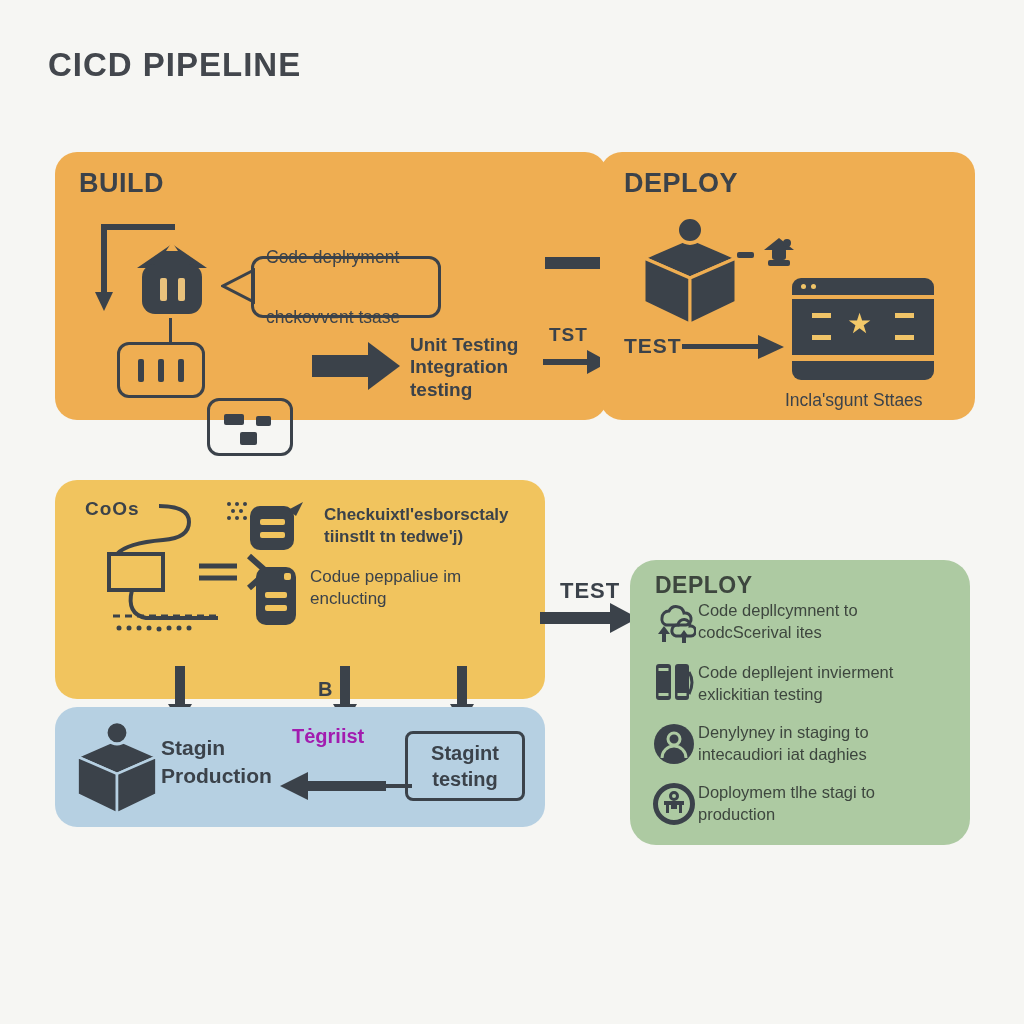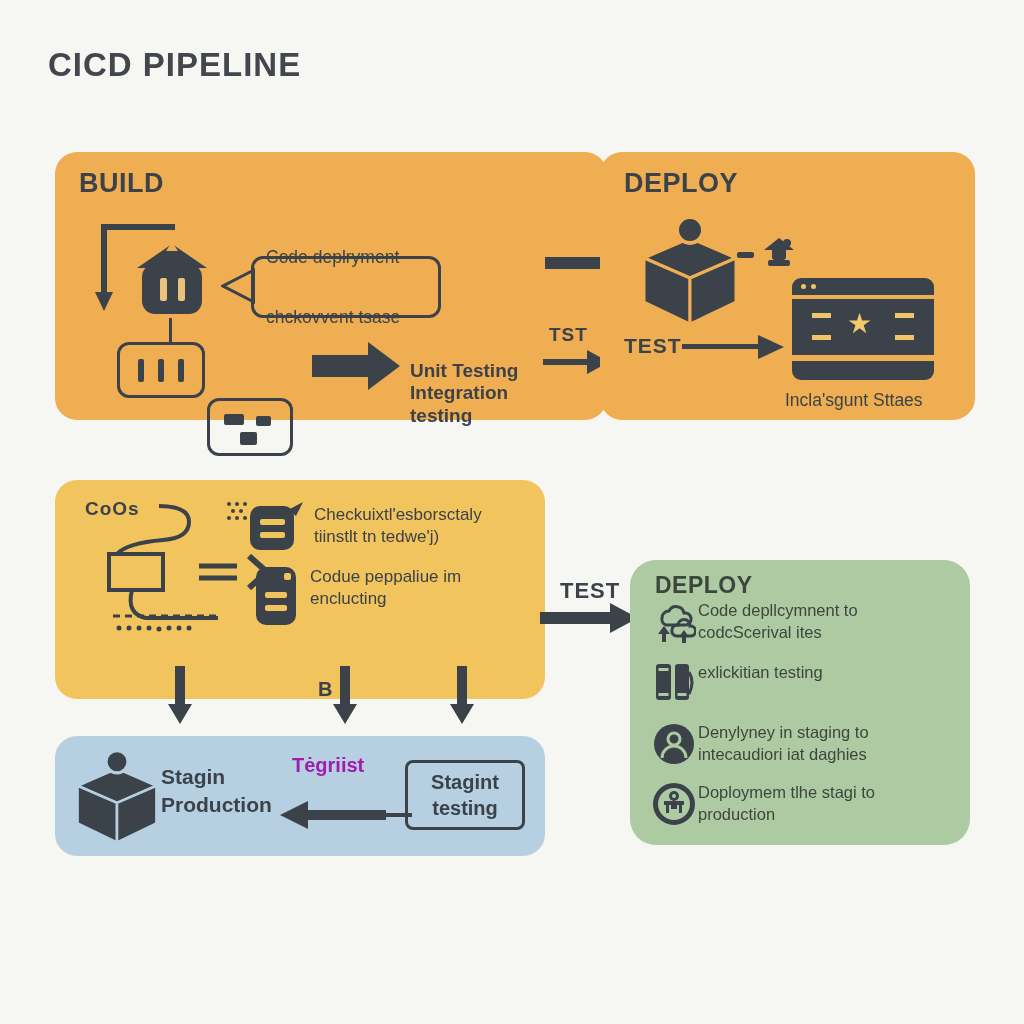--- a/index.html
+++ b/index.html
@@ -12,21 +12,21 @@
   .box-yellow { background:#f1c45e; }
   .box-green  { background:#adcaa2; border-radius:26px; }
   .box-blue   { background:#b6d0e2; }
   .box-header { font-size:27px; font-weight:700; color:#3b424a; letter-spacing:0.5px; }
   .dark { background:#3b424a; }
   .bubble {
     border:3px solid #3b424a; border-radius:12px; background:transparent;
     display:flex; flex-direction:column; justify-content:center; padding:4px 12px;
     font-size:17.5px; line-height:1.28; color:#3b424a; font-weight:500;gap:38px;
   }
-  .result-text { font-size:19px; font-weight:700; line-height:1.18; color:#3b424a;margin-top:26px; }
+  .result-text { font-size:19px; font-weight:700; line-height:1.18; color:#3b424a; }
   .test-label { font-size:21px; font-weight:700; color:#3b424a; letter-spacing:1px; }
   .tst-label  { font-size:19px; font-weight:700; color:#3b424a; letter-spacing:1px; }
   .caption    { font-size:17.5px; font-weight:500; color:#3b424a; }
   .tile { border:3px solid #3b424a; border-radius:12px; background:transparent; position:relative; }
   .pipe-item-text { font-size:17px; font-weight:500; line-height:1.3; color:#3b424a; }
   .code-label { font-size:19px; font-weight:600; color:#3b424a; letter-spacing:1px; }
   .green-header { font-size:23px; font-weight:700; color:#3d463e; letter-spacing:0.5px; }
   .green-row { position:absolute; left:22px; display:flex; gap:2px; align-items:flex-start; width:300px; }
   .green-row-text { font-size:16.5px; font-weight:500; line-height:1.32; color:#3d463e; }
   .staging-text { font-size:21px; font-weight:600; line-height:1.35; color:#3b424a; }
@@ -176,21 +176,21 @@
         <circle cx="168" cy="24" r="2"></circle>
     </g>
   </svg>
 
   <svg class="abs" style="left:193px; top:22px;" width="56" height="50" viewBox="0 0 56 50">
     <rect x="2" y="4" width="44" height="44" rx="10" fill="#3b424a"></rect>
     <polygon points="40,8 55,0 48,14" fill="#3b424a"></polygon>
     <rect x="12" y="17" width="25" height="6" rx="2" fill="#f1c45e"></rect>
     <rect x="12" y="30" width="25" height="6" rx="2" fill="#f1c45e"></rect>
   </svg>
-  <div class="abs pipe-item-text" style="left:259px; top:24px; width:230px;">
+  <div class="abs pipe-item-text" style="left:269px; top:24px; width:230px;font-weight:bold;">
     <div>Checkuixtl'esborsctaly</div>
     <div>tiinstlt tn tedwe'j)</div>
   </div>
 
   <svg class="abs" style="left:200px; top:86px;" width="42" height="60" viewBox="0 0 42 60">
     <rect x="1" y="1" width="40" height="58" rx="10" fill="#3b424a"></rect>
     <rect x="29" y="7" width="7" height="7" rx="2" fill="#f1c45e"></rect>
     <rect x="10" y="26" width="22" height="6" rx="2" fill="#f1c45e"></rect>
     <rect x="10" y="39" width="22" height="6" rx="2" fill="#f1c45e"></rect>
   </svg>
@@ -225,20 +225,21 @@
   <div class="green-row" style="top:102px;">
     <svg width="44" height="42" viewBox="0 0 44 42">
       <rect x="4" y="2" width="15" height="36" rx="3" fill="#3b424a"></rect>
       <rect x="6.5" y="6" width="10" height="3" fill="#adcaa2"></rect>
       <rect x="6.5" y="31" width="10" height="3" fill="#adcaa2"></rect>
       <rect x="23" y="2" width="14" height="36" rx="3" fill="#3b424a"></rect>
       <path d="M37,10 q6,10 0,22" fill="none" stroke="#3b424a" stroke-width="3"></path>
       <rect x="25.5" y="31" width="9" height="3" fill="#adcaa2"></rect>
     </svg>
     <div class="green-row-text">
+      <div>Code depllejent invierment</div>
       <div>exlickitian testing</div>
     </div>
   </div>
 
   <div class="green-row" style="top:162px;">
     <svg width="44" height="44" viewBox="0 0 44 44">
       <circle cx="22" cy="22" r="20" fill="#3b424a"></circle>
       <circle cx="22" cy="17" r="6" fill="none" stroke="#adcaa2" stroke-width="3"></circle>
       <path d="M10,36 a12,12 0 0 1 24,0" fill="none" stroke="#adcaa2" stroke-width="3"></path>
     </svg>
@@ -271,21 +272,21 @@
 <div class="abs b-label" style="left:318px; top:678px;">B</div>
 <svg class="abs" style="left:333px; top:666px;" width="24" height="58" viewBox="0 0 24 58">
   <rect x="7" y="0" width="10" height="40" fill="#3b424a"></rect>
   <polygon points="0,38 24,38 12,58" fill="#3b424a"></polygon>
 </svg>
 <svg class="abs" style="left:450px; top:666px;" width="24" height="58" viewBox="0 0 24 58">
   <rect x="7" y="0" width="10" height="40" fill="#3b424a"></rect>
   <polygon points="0,38 24,38 12,58" fill="#3b424a"></polygon>
 </svg>
 
-<div class="abs box box-blue" style="left:55px; top:736px; width:490px; height:120px;">
+<div class="abs box box-blue" style="left:55px; top:707px; width:490px; height:120px;">
 
   <svg class="abs" style="left:16px; top:12px;" width="92" height="96" viewBox="0 0 104 112">
     <polygon points="52,24 98,44 52,64 6,44" fill="#3b424a" stroke="#b6d0e2" stroke-width="3"></polygon>
     <polygon points="6,44 52,64 52,110 6,88" fill="#3b424a" stroke="#b6d0e2" stroke-width="3"></polygon>
     <polygon points="52,64 98,44 98,88 52,110" fill="#3b424a" stroke="#b6d0e2" stroke-width="3"></polygon>
     <circle cx="52" cy="16" r="13" fill="#3b424a" stroke="#b6d0e2" stroke-width="4"></circle>
   </svg>
 
   <div class="abs staging-text" style="left:106px; top:27px;">
     <div>Stagin</div>

